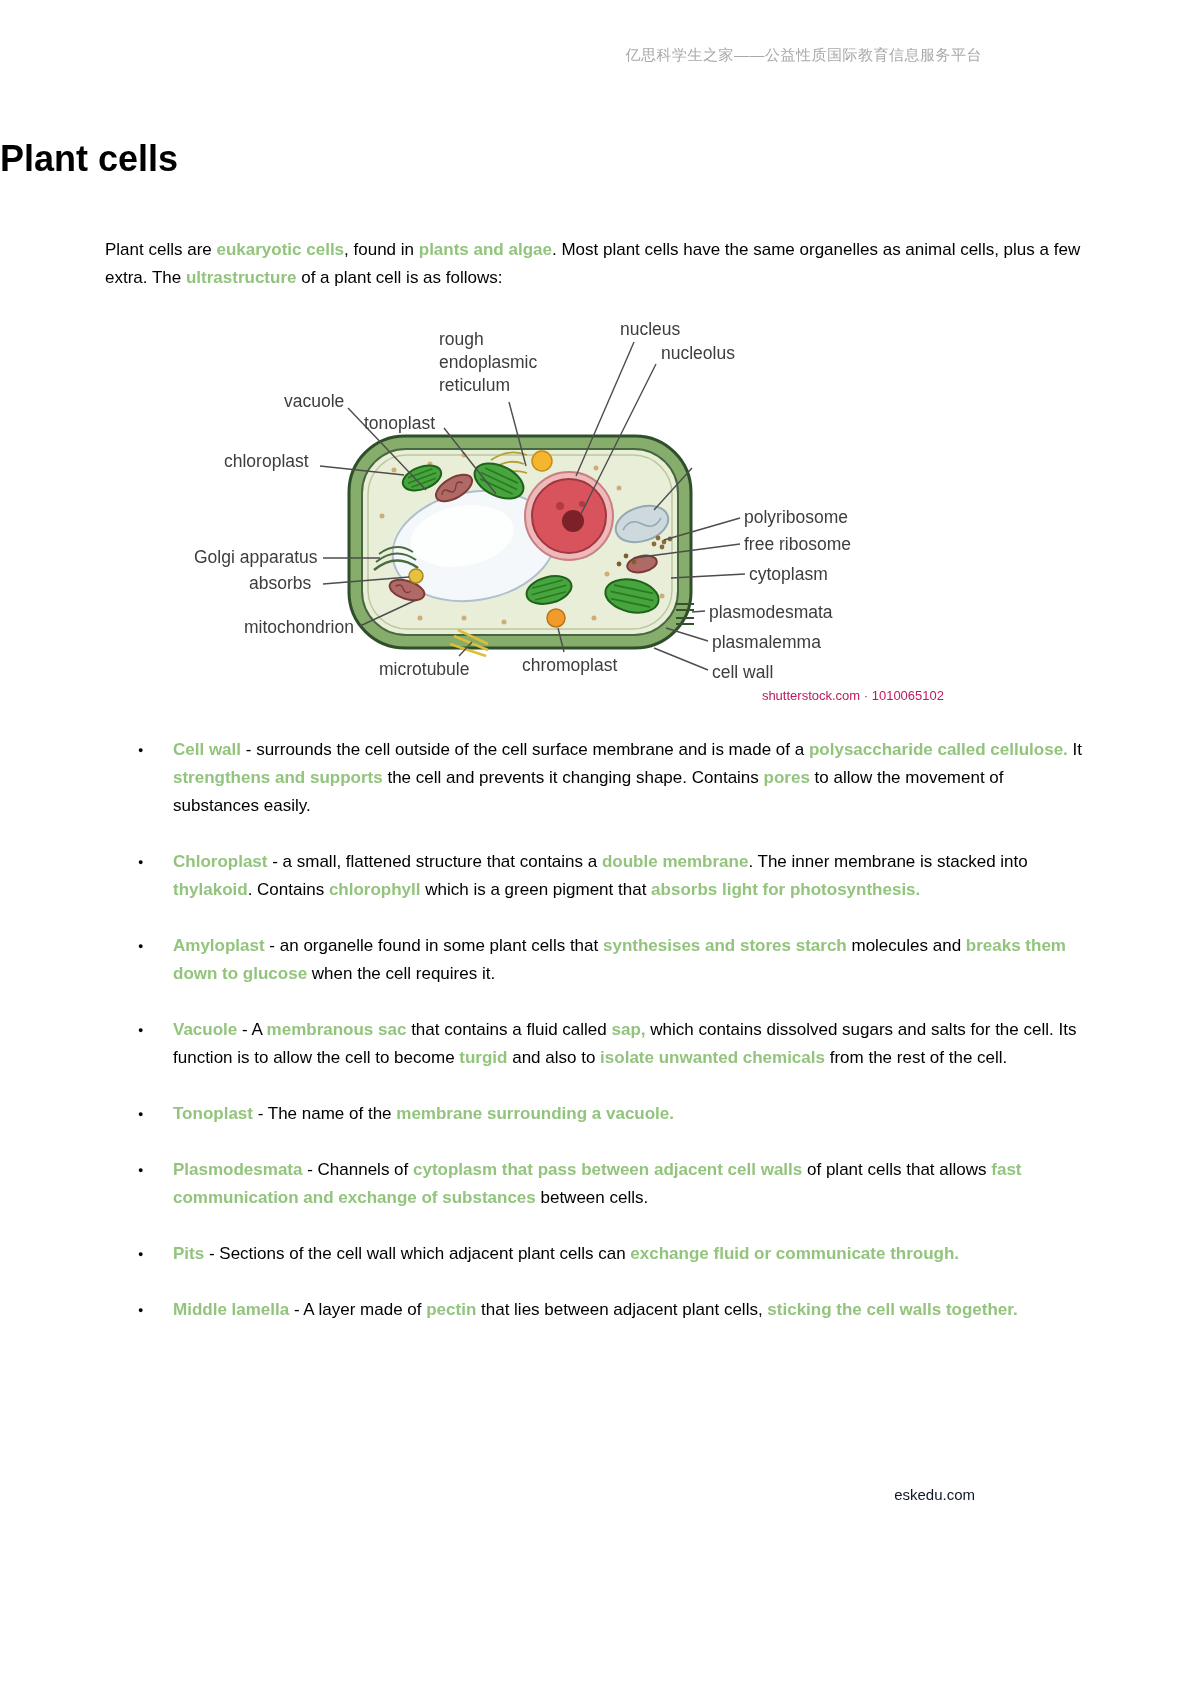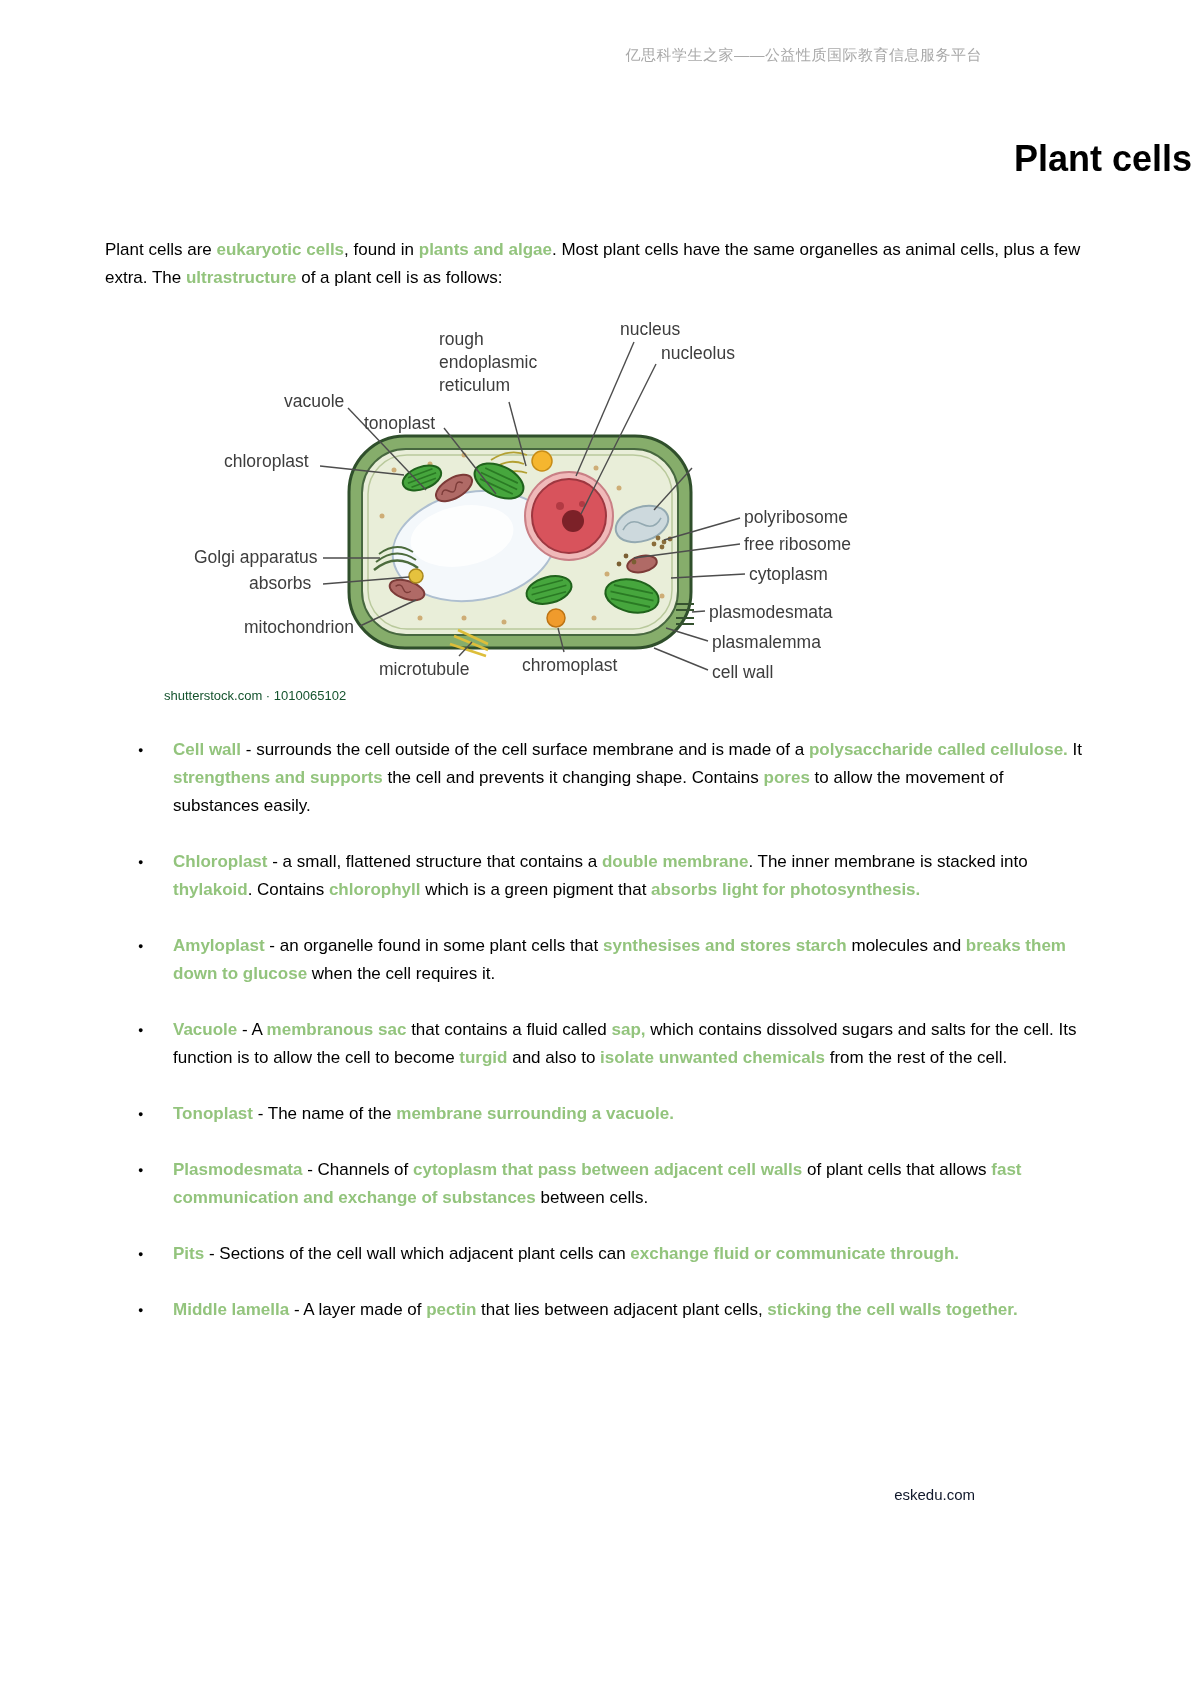--- a/index.html
+++ b/index.html
@@ -12,21 +12,21 @@
     color: #000000;
   }
   .accent { color: var(--accent, #93c47d); font-weight: 700; }
 
   .site-header {
     position: absolute; top: 46px; right: 210px;
     font-size: 15px; color: #a9a9a9; letter-spacing: .5px;
   }
   .title {
     margin: 138px 0 0 0;
-    text-align: right;
+    text-align: left;
     font-size: 36px; line-height: 42px; font-weight: 700;
   }
   .intro {
     margin: 56px 100px 0 105px;
     font-size: 17px; line-height: 28px;
   }
 
   
   .diagram {
     position: relative;
@@ -35,21 +35,21 @@
   }
   .diagram svg { position: absolute; left: 0; top: 0; }
   .dlabel {
     position: absolute;
     font-size: 17.5px; line-height: 23px; color: #3d3d3d;
     white-space: nowrap;
   }
   .dlabel.block { white-space: normal; }
   .credit {
     position: absolute; left: 0; top: 370px; width: 780px;
-    text-align: left; font-size: 13px; color: #14532d;
+    text-align: right; font-size: 13px; color: #be185d;
   }
 
   
   .bullets {
     list-style: none;
     margin: 18px 0 0 0;
     padding: 0 100px 0 138px;
   }
   .bullets li { display: flex; margin: 0 0 28px 0; }
   .marker {

